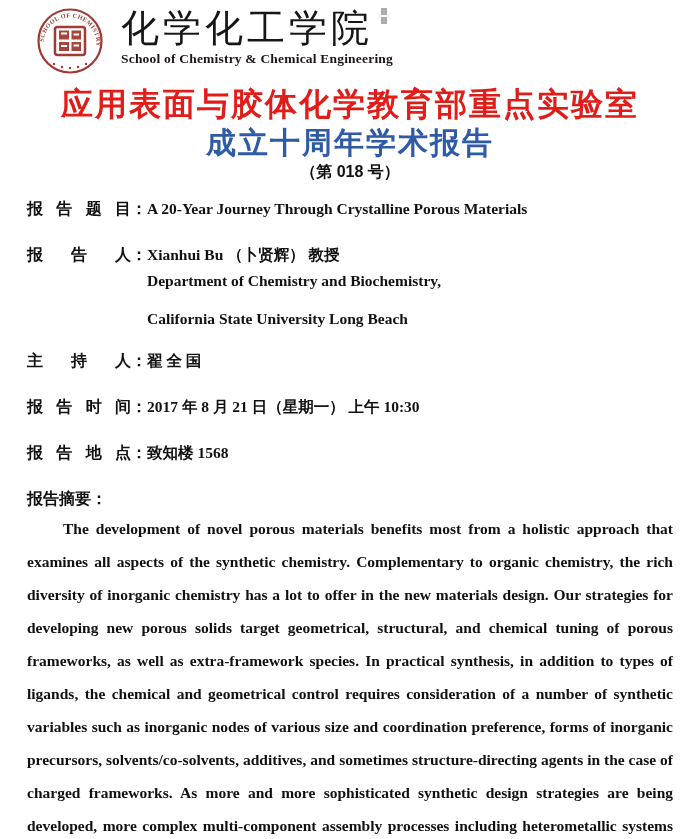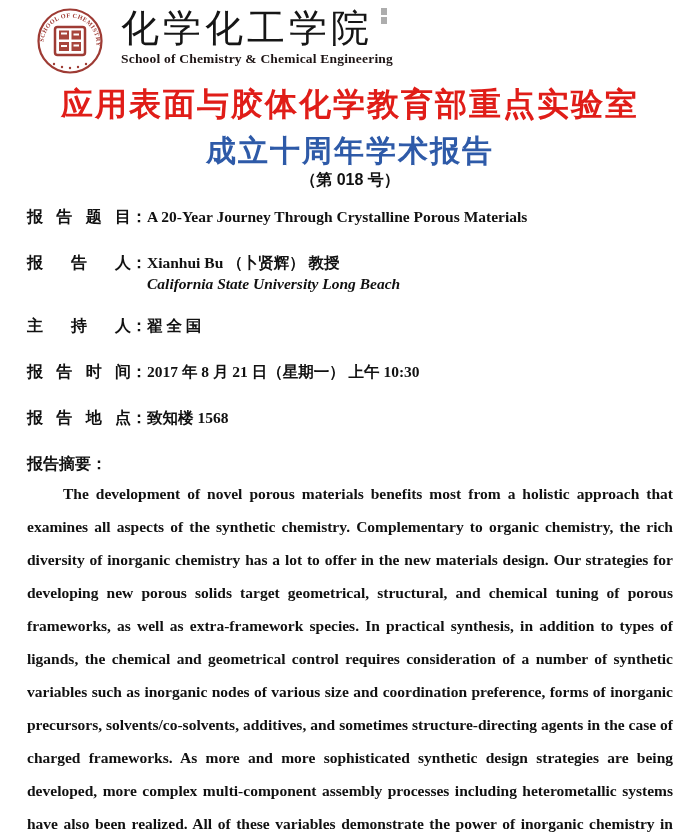--- a/index.html
+++ b/index.html
@@ -29,21 +29,21 @@
     margin-top:1px;letter-spacing:0.2px;
     font-family:"Liberation Serif",serif;
   }
   
   .title-red{
     margin-top:10px;text-align:center;
     font-size:32px;font-weight:bold;letter-spacing:2px;
     color:#e01d18;line-height:36px;
   }
   .title-blue{
-    margin-top:12px;text-align:center;
+    margin-top:4px;text-align:center;
     font-size:30px;font-weight:bold;letter-spacing:2px;
     color:#2e5aa8;line-height:34px;
   }
   .issue-no{
     margin-top:2px;text-align:center;
     font-size:16px;font-weight:bold;color:#111;
   }
   
   .fields{margin-top:16px;}
   .field-row{margin-bottom:26px;font-size:16px;line-height:20px;white-space:nowrap;}
@@ -122,21 +122,22 @@
   <div class="issue-no">（第 018 号）</div>
 
   <div class="fields">
 
     <div class="field-row">
       <span class="flabel">报告题目</span><span class="fcolon">：</span><span class="fvalue">A 20-Year Journey Through Crystalline Porous Materials</span>
     </div>
 
     <div class="field-row row-speaker">
       <span class="flabel">报告人</span><span class="fcolon">：</span><span class="fvalue">Xianhui Bu （卜贤辉） 教授</span>
-      <div class="affil" style="margin-top:0;font-style:italic;">California State University Long Beach</div>
+      <div class="affil">Department of Chemistry and Biochemistry,</div>
+      <div class="affil" style="margin-top:17px;">California State University Long Beach</div>
     </div>
 
     <div class="field-row">
       <span class="flabel">主持人</span><span class="fcolon">：</span><span class="fvalue">翟 全 国</span>
     </div>
 
     <div class="field-row">
       <span class="flabel">报告时间</span><span class="fcolon">：</span><span class="fvalue">2017 年 8 月 21 日（星期一） 上午 10:30</span>
     </div>
 

